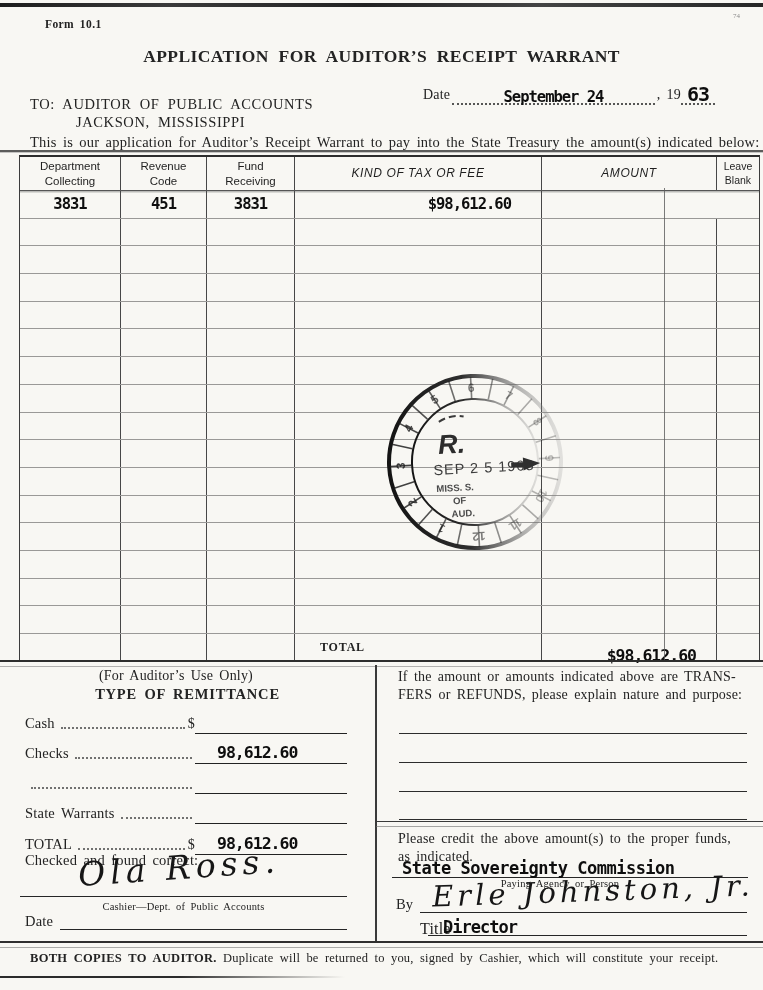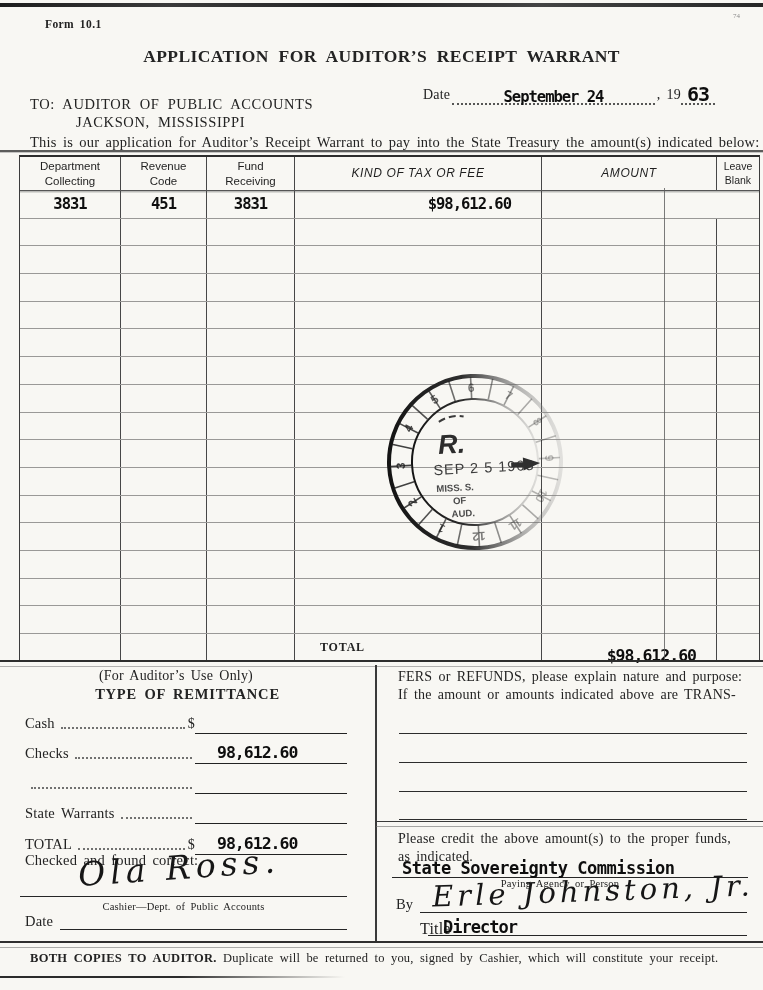--- a/index.html
+++ b/index.html
@@ -404,22 +404,22 @@
     </div>
 
   <div class="abs checked printed">Checked and found correct:</div>
   <div class="abs sig-left script">Ola Ross.</div>
   <div class="abs sigline-left"></div>
   <div class="abs cashier printed">Cashier—Dept. of Public Accounts</div>
   <div class="abs date2 printed">Date</div>
   <div class="abs dateline2"></div>
 
   <div class="abs transnote printed">
+    <div>If the amount or amounts indicated above are TRANS-</div>
     <div>FERS or REFUNDS, please explain nature and purpose:</div>
-    <div>If the amount or amounts indicated above are TRANS-</div>
   </div>
   <div class="abs blank-line" style="top:732px"></div>
   <div class="abs blank-line" style="top:761px"></div>
   <div class="abs blank-line" style="top:790px"></div>
   <div class="abs blank-line" style="top:818px"></div>
   <div class="abs sub-divider"></div>
   <div class="abs creditnote printed">
     <div>Please credit the above amount(s) to the proper funds,</div>
     <div>as indicated.</div>
   </div>

